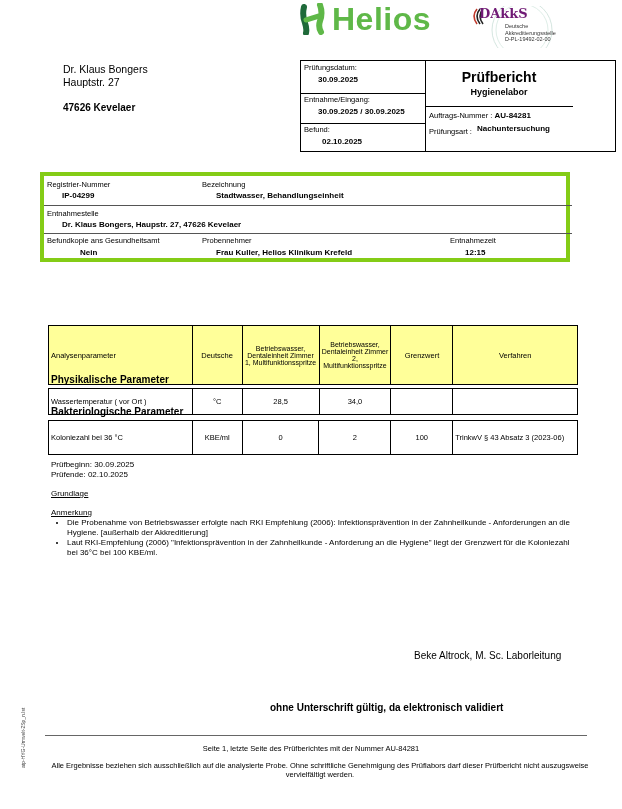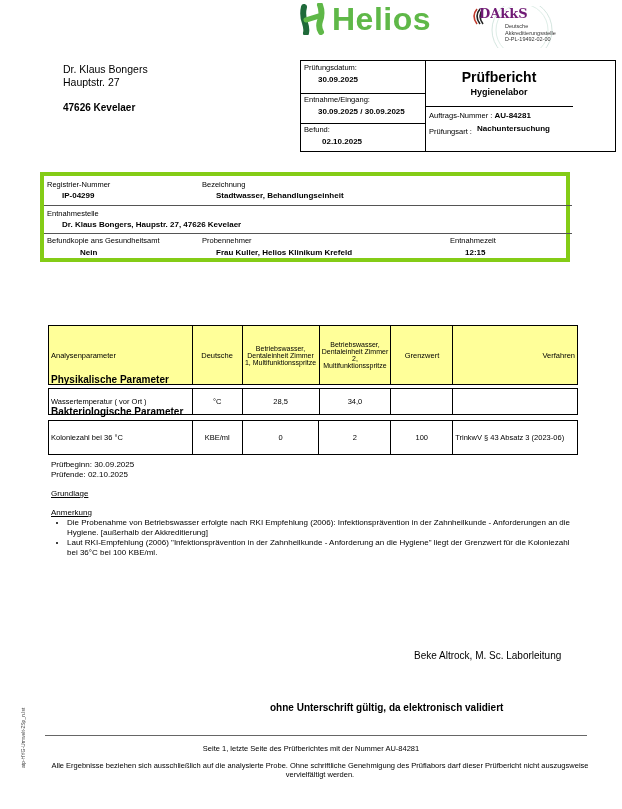--- a/index.html
+++ b/index.html
@@ -142,21 +142,21 @@
       <col style="width:62px">
       <col style="width:125px">
     </colgroup>
   <tbody>
       <tr class="hdr">
     <td style="text-align:left;">Analysenparameter</td>
     <td>Deutsche</td>
     <td style="font-size:7px;">Betriebswasser, Dentaleinheit Zimmer 1, Multifunktionsspritze</td>
     <td style="font-size:7px;">Betriebswasser, Dentaleinheit Zimmer 2, Multifunktionsspritze</td>
     <td>Grenzwert</td>
-    <td style="text-align:right;">Verfahren</td>
+    <td style="text-align:center;">Verfahren</td>
   </tr>
 </tbody>
   </table>
 
 <div class="section" style="top:374px;">Physikalische Parameter</div>
 <table class="res" style="top:388px;width:530px;">
   <colgroup>
       <col style="width:144px">
       <col style="width:50px">
       <col style="width:77px">

